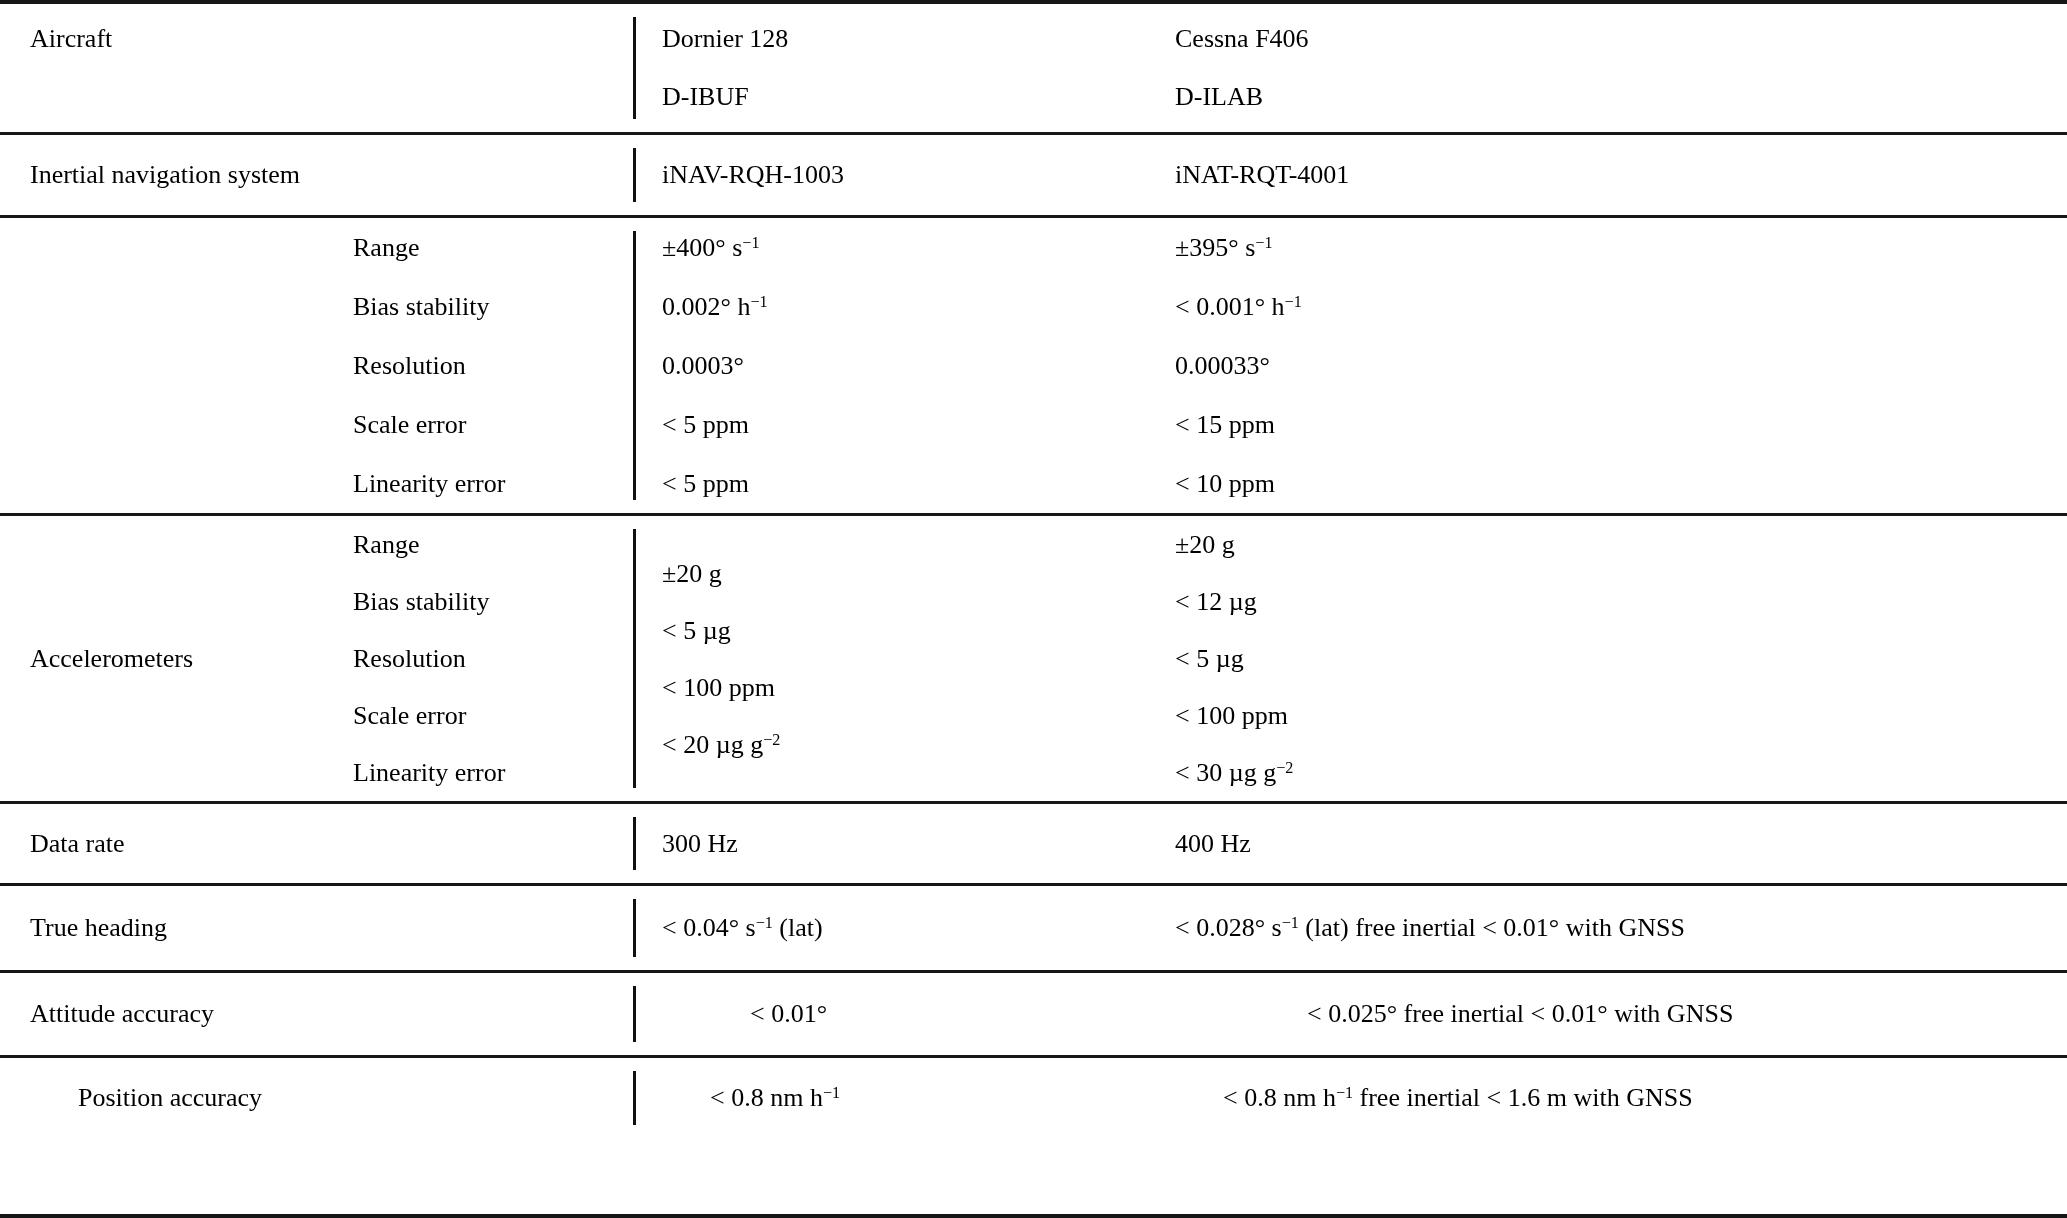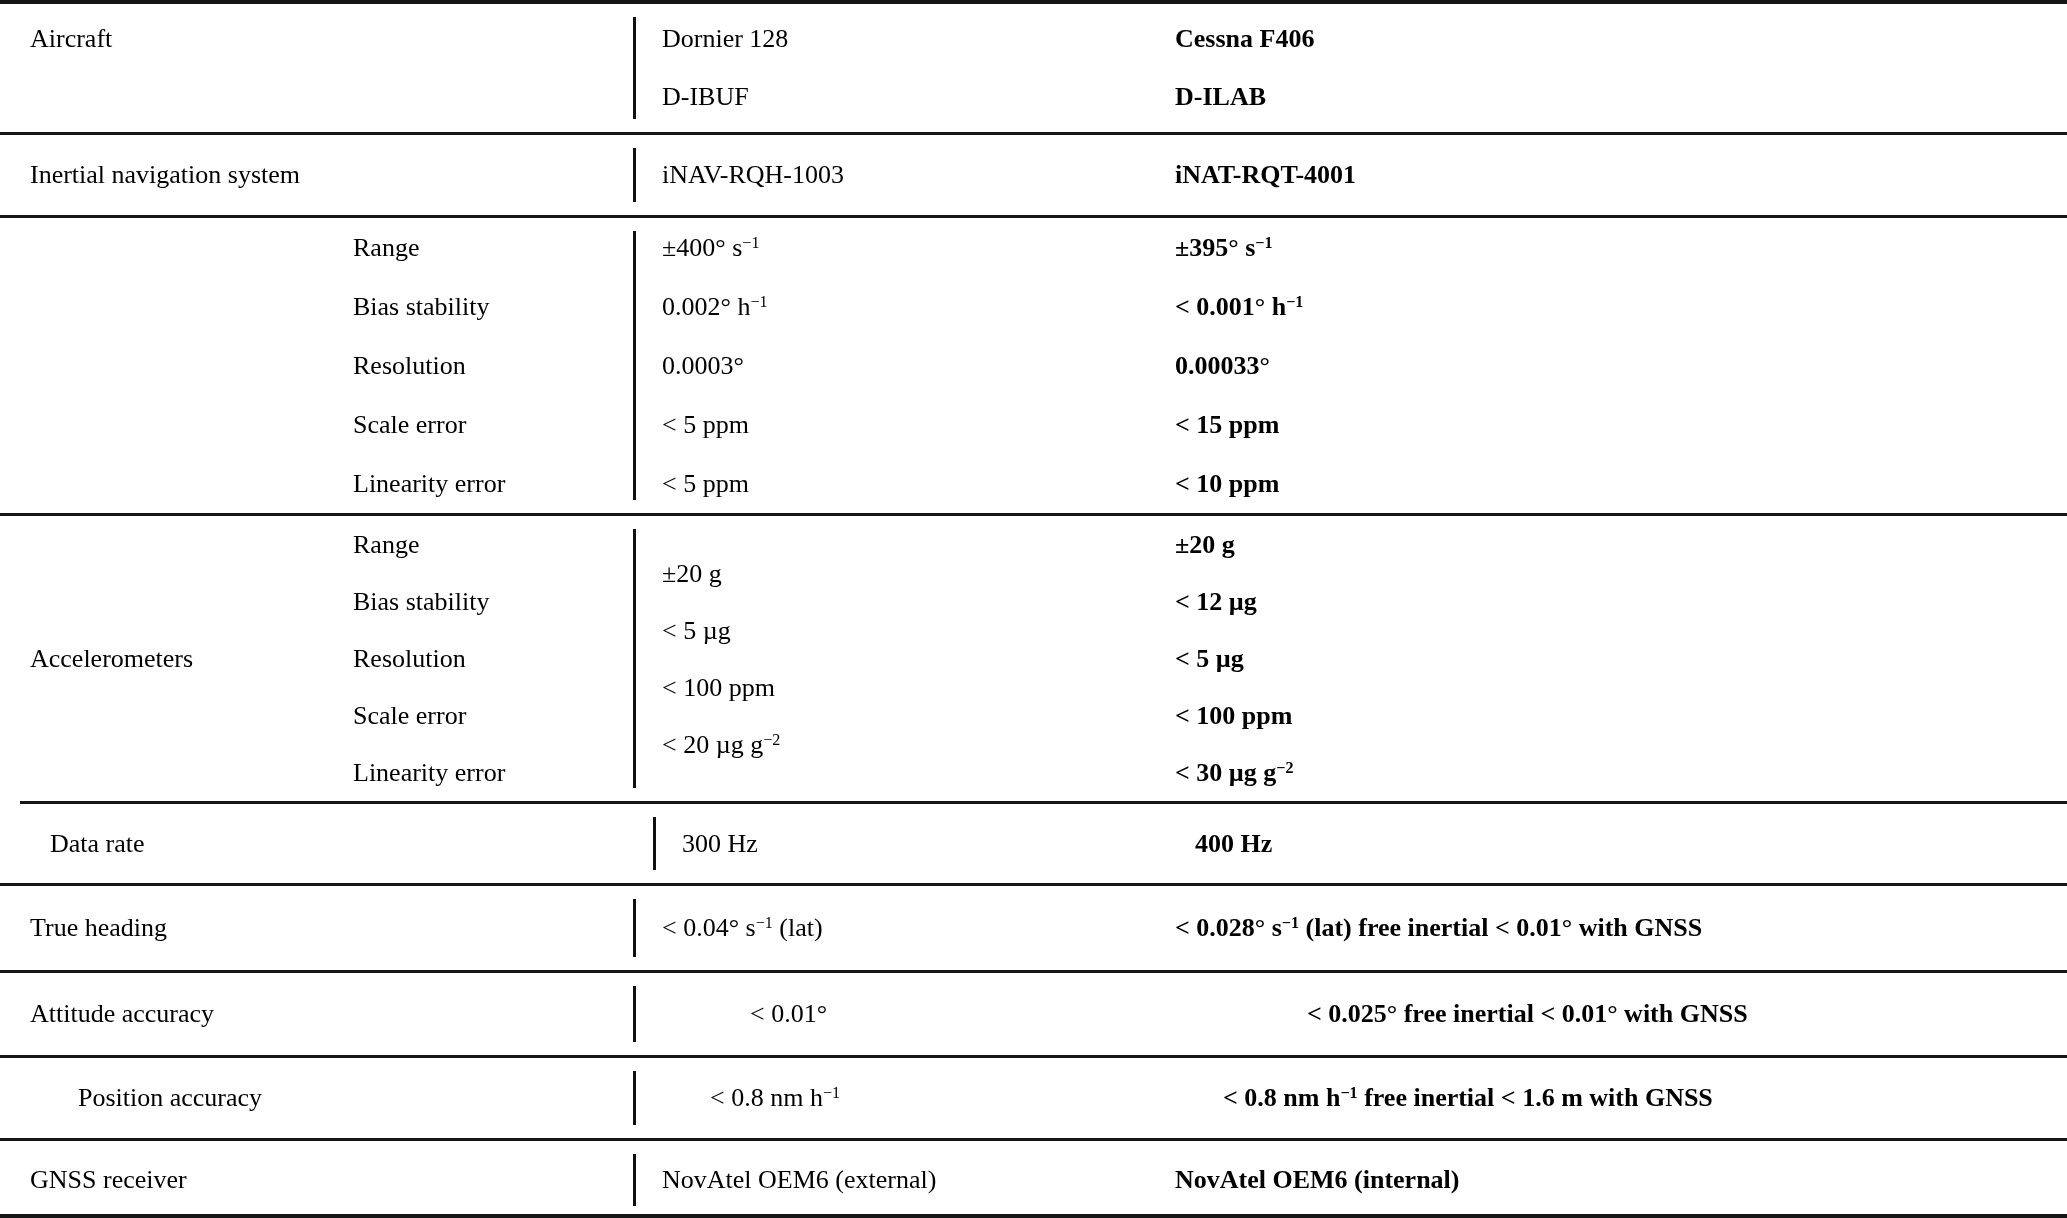--- a/index.html
+++ b/index.html
@@ -26,30 +26,30 @@
     content:'';
     position:absolute;
     left:633px;top:13px;bottom:13px;
     width:3px;background:#111111;
   }
   
   .r0{height:128px;align-items:start;}
   .r1{height:83px;}
   .r2{height:298px;}
   .r3{height:288px;}
-  .r4{height:82px;margin-left:20px;}
+  .r4{height:82px;}
   .r5{height:87px;}
   .r6{height:85px;gap:44px;}
   .r7{height:83px;padding-left:48px;}
   .r8{height:81px;}
   .cell{box-sizing:border-box;}
   .cell.label{padding-left:30px;grid-column:1;}
   .cell.sub{grid-column:2;}
   .cell.v1{grid-column:3;padding-left:29px;}
-  .cell.v2{grid-column:4;font-weight:bold;}
+  .cell.v2{grid-column:4;}
   .r0 .cell{padding-top:6px;}
   .line{line-height:58px;white-space:nowrap;}
   .r2 .line{line-height:59px;}
   .r3 .line{line-height:57px;}
   sup{
     font-size:0.62em;
     line-height:0;
     vertical-align:0.48em;
   }
 </style>
@@ -173,26 +173,14 @@
           <div class="line">Position accuracy</div>
         </div>
         <div class="cell sub"></div>
         <div class="cell v1">
           <div class="line">&lt; 0.8 nm h<sup>−1</sup></div>
         </div>
         <div class="cell v2">
           <div class="line">&lt; 0.8 nm h<sup>−1</sup> free inertial &lt; 1.6 m with GNSS</div>
         </div>
       </div>
-      <div class="row r8 simple">
-        <div class="cell label">
-          <div class="line">GNSS receiver</div>
-        </div>
-        <div class="cell sub"></div>
-        <div class="cell v1">
-          <div class="line">NovAtel OEM6 (external)</div>
-        </div>
-        <div class="cell v2">
-          <div class="line">NovAtel OEM6 (internal)</div>
-        </div>
-      </div>
     </div>
 </div>
 
 </body></html>

